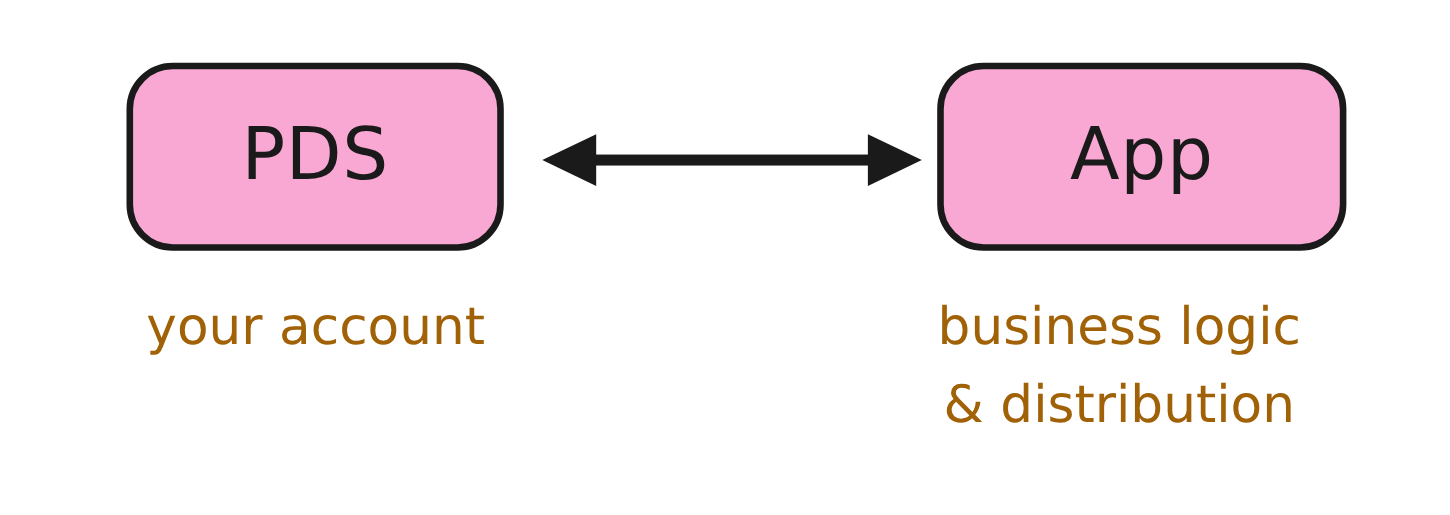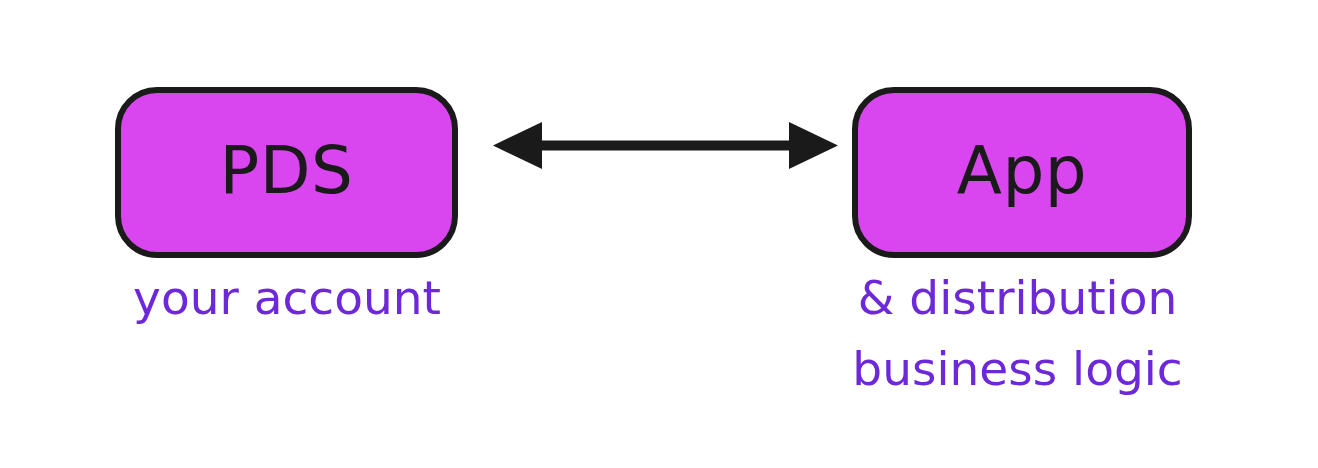--- a/index.html
+++ b/index.html
@@ -16,45 +16,44 @@
     font-family: "DejaVu Sans", sans-serif;
   }
 
   
   .node {
     position: absolute;
     box-sizing: border-box;
     display: flex;
     align-items: center;
     justify-content: center;
-    background: #d946ef;
+    background: #f9a8d4;
     border: 6px solid #1a1a1a;
     border-radius: 42px;
-    margin-top: 30px;
   }
   .node-label {
     font-size: 66px;
     line-height: 1;
     color: #1a1a1a;
     font-weight: 400;
     letter-spacing: 0.5px;
     white-space: nowrap;
     transform: translateY(-2px);
   }
 
   #node-pds {
     left: 115px;
     top: 57px;
     width: 343px;
     height: 171px;
   }
   #node-app {
     left: 852px;
     top: 57px;
-    width: 340px;
+    width: 372px;
     height: 171px;
   }
 
   
   #connector {
     position: absolute;
     left: 485px;
     top: 112px;
     width: 360px;
     height: 68px;
@@ -63,21 +62,21 @@
     display: block;
     width: 100%;
     height: 100%;
     overflow: visible;
   }
 
   
   .caption {
     position: absolute;
     text-align: center;
-    color: #6d28d9;
+    color: #a16207;
     font-size: 47px;
     line-height: 1.52;
     font-weight: 400;
     letter-spacing: 0px;
   }
   .caption-line { display: block; white-space: nowrap; }
 
   #caption-pds {
     left: 48px;
     top: 262px;
@@ -111,17 +110,17 @@
 
   <div class="node" id="node-app">
     <span class="node-label">App</span>
   </div>
 
   <div class="caption" id="caption-pds">
     <span class="caption-line">your account</span>
   </div>
 
   <div class="caption" id="caption-app">
+    <span class="caption-line">business logic</span>
     <span class="caption-line">&amp; distribution</span>
-    <span class="caption-line">business logic</span>
   </div>
 
 </div>
 
 </body></html>

